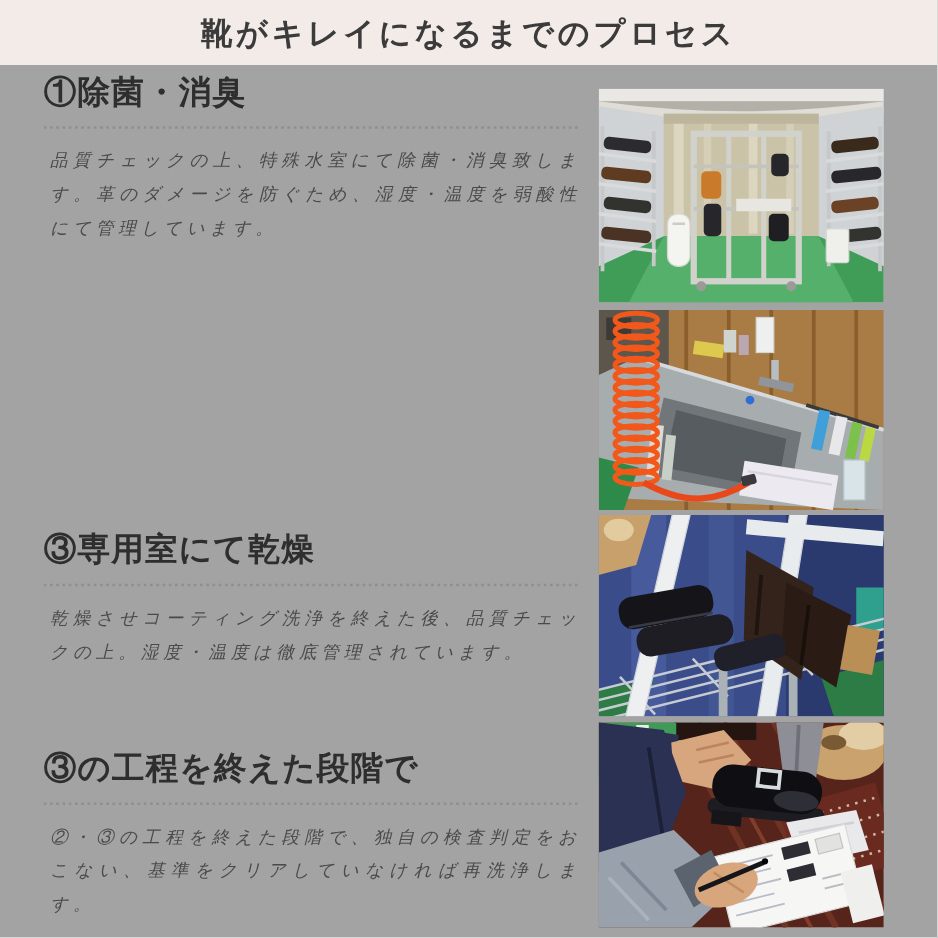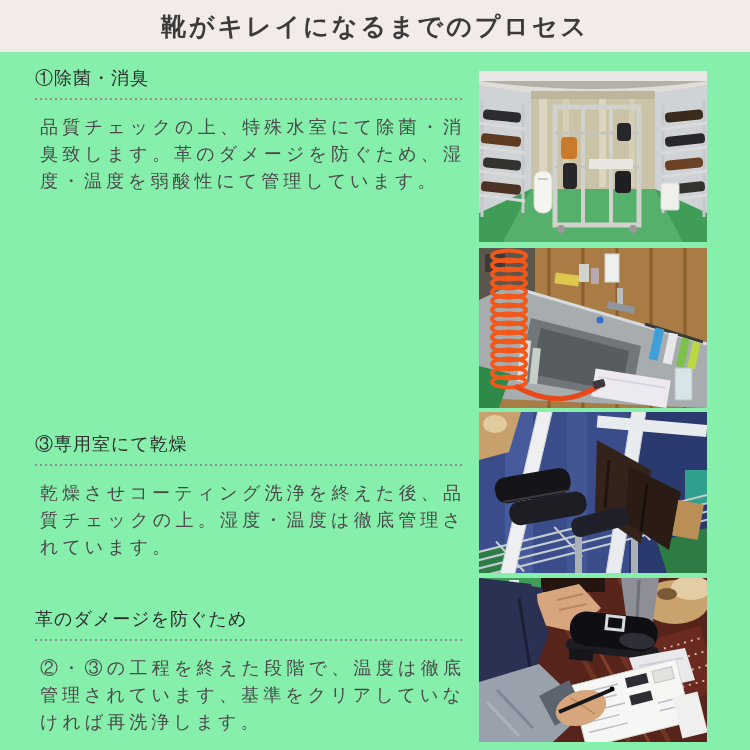--- a/index.html
+++ b/index.html
@@ -1,47 +1,47 @@
 <!DOCTYPE html>
 <html><head>
 <meta charset="utf-8">
 <style>
   html,body { margin:0; padding:0; background:#ffffff; }
   .page {
     position:relative; width:750px; height:750px; overflow:hidden;
-    background:#86efac;
+    background:#a3a3a3;
     font-family:"DejaVu Serif", serif;
   }
   .header {
     position:absolute; left:0; top:0; width:750px; height:52px;
     background:#f2ebe8;
     display:flex; align-items:center; justify-content:center;
   }
   .header h1 {
     margin:0;
     font-family:"DejaVu Sans", sans-serif;
     font-weight:bold; font-size:25px; letter-spacing:3px;
     color:#3b3b3b;
   }
   .section { position:absolute; left:35px; width:430px; }
   .section h2 {
-    margin:8px 0 8px 0;
-    font-size:18px; line-height:1.3; letter-spacing:1px;
-    font-weight:normal; color:#2e2e2e;
+    margin:0 0 8px 0;
+    font-size:26px; line-height:1.3; letter-spacing:1px;
+    font-weight:bold; color:#2e2e2e;
   }
   .divider {
     height:3px; width:428px;
     background-image:repeating-linear-gradient(90deg,#8f8f8f 0 2px, transparent 2px 5px);
     background-size:5px 2px; background-repeat:repeat-x; background-position:0 1px;
     margin-bottom:13px;
   }
   .section p {
     margin:0; padding-left:5px;
-    font-size:18px; line-height:27px; letter-spacing:4px;
-    color:#4a4a4a; text-align:justify;
+    font-size:14px; line-height:27px; letter-spacing:4px;
+    color:#4a4a4a; text-align:justify;font-style:italic;
   }
   #sec1 { top:58px; }
   #sec2 { top:236px; }
   #sec3 { top:424px; }
   #sec4 { top:599px; }
   .photo { position:absolute; left:479px; width:228px; }
   .photo svg { display:block; width:100%; height:100%; }
   #photo1 { top:71px;  height:171px; }
   #photo2 { top:248px; height:160px; }
   #photo3 { top:412px; height:161px; }
@@ -63,23 +63,23 @@
   </div>
 
 
   <div class="section" id="sec3">
     <h2>③専用室にて乾燥</h2>
     <div class="divider"></div>
     <p>乾燥させコーティング洗浄を終えた後、品質チェックの上。湿度・温度は徹底管理されています。</p>
   </div>
 
   <div class="section" id="sec4">
-    <h2>革のダメージを防ぐため</h2>
+    <h2>③の工程を終えた段階で</h2>
     <div class="divider"></div>
-    <p>②・③の工程を終えた段階で、温度は徹底管理されています、基準をクリアしていなければ再洗浄します。</p>
+    <p>②・③の工程を終えた段階で、独自の検査判定をおこない、基準をクリアしていなければ再洗浄します。</p>
   </div>
 
   <div class="photo" id="photo1">
     <svg viewBox="0 0 228 171" preserveAspectRatio="none">
       <rect width="228" height="171" fill="#c9cdd2"></rect>
       <rect width="228" height="10" fill="#e9e8e4"></rect>
       <rect y="10" width="228" height="9" fill="#b3b0a7"></rect>
       <path d="M0,10 Q114,26 228,10 L228,20 Q114,34 0,20 Z" fill="#dfddd6"></path>
       <polygon points="0,14 52,22 52,120 0,142" fill="#cfd3d6"></polygon>
       <polygon points="228,14 176,22 176,120 228,142" fill="#cfd3d6"></polygon>

